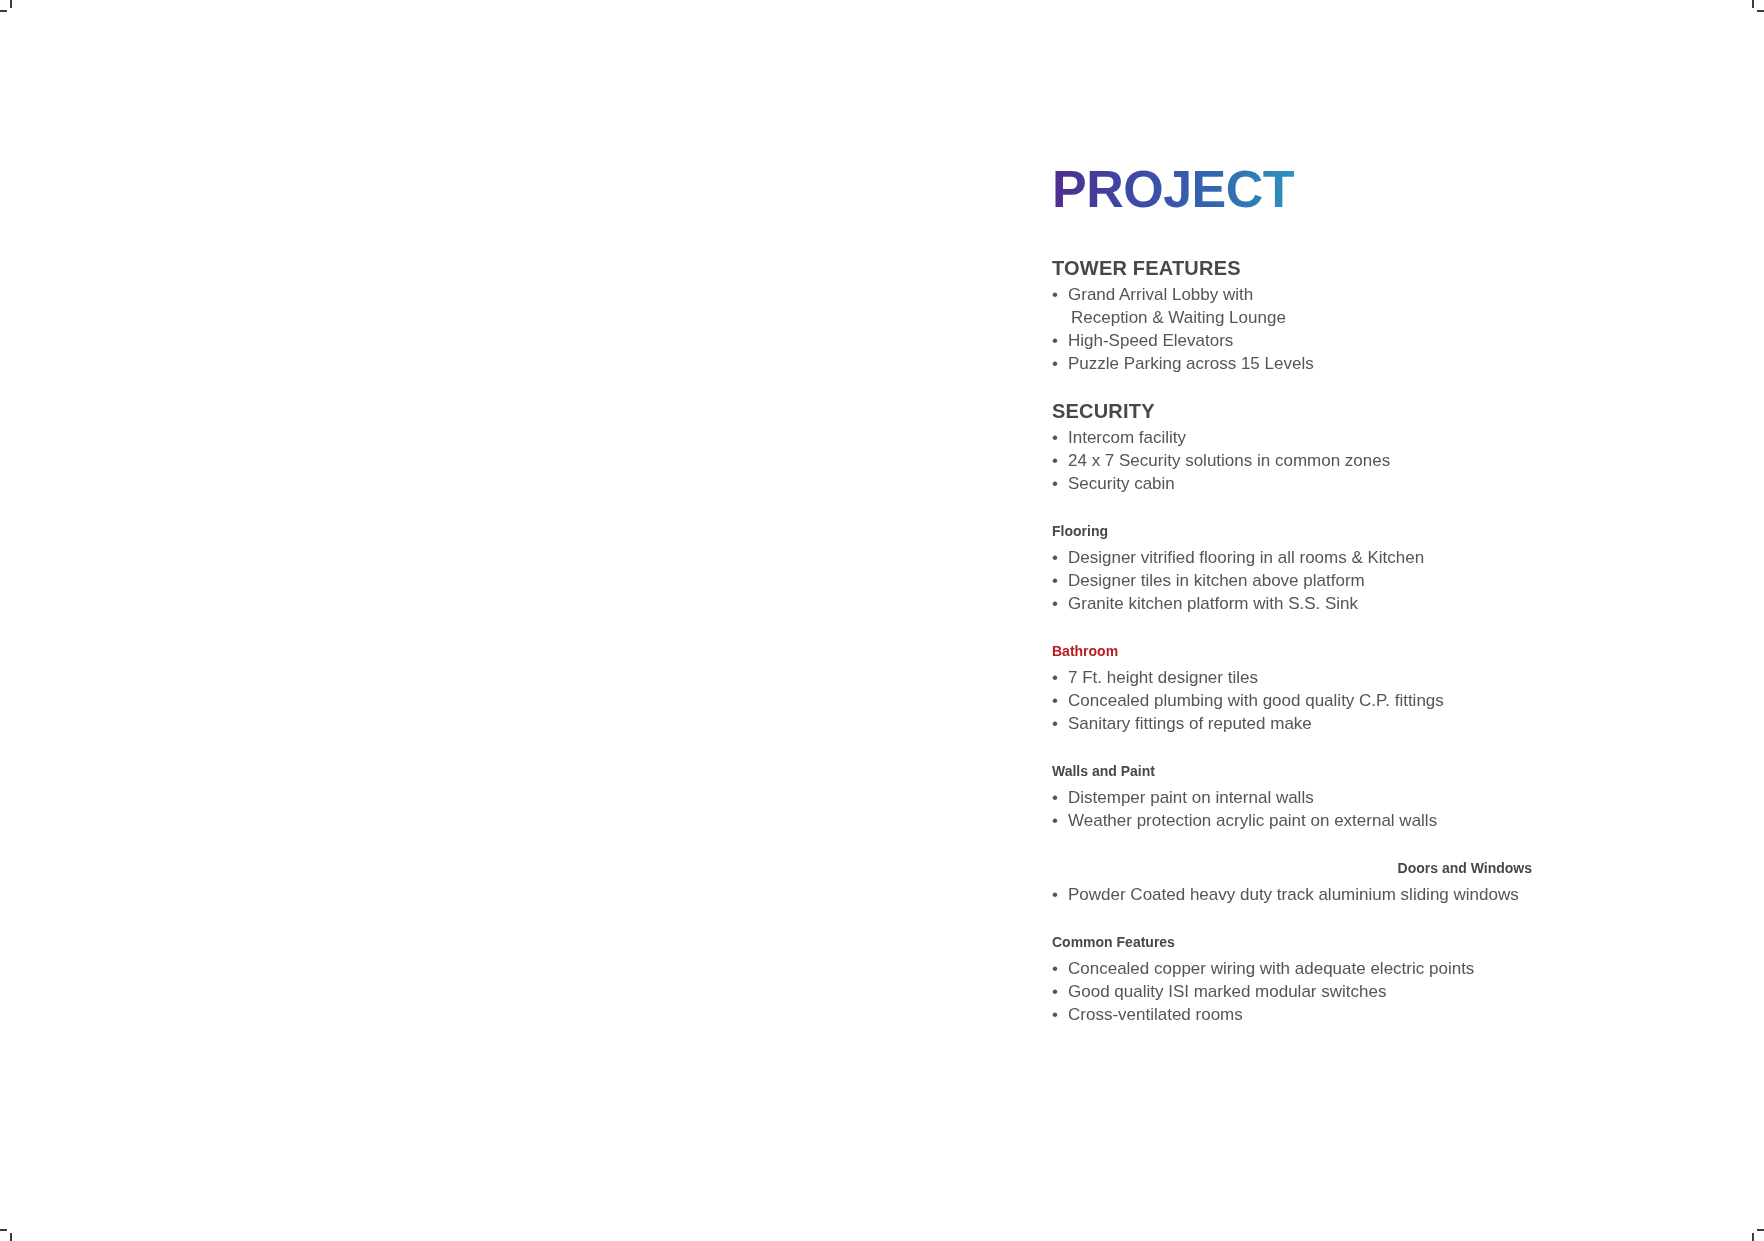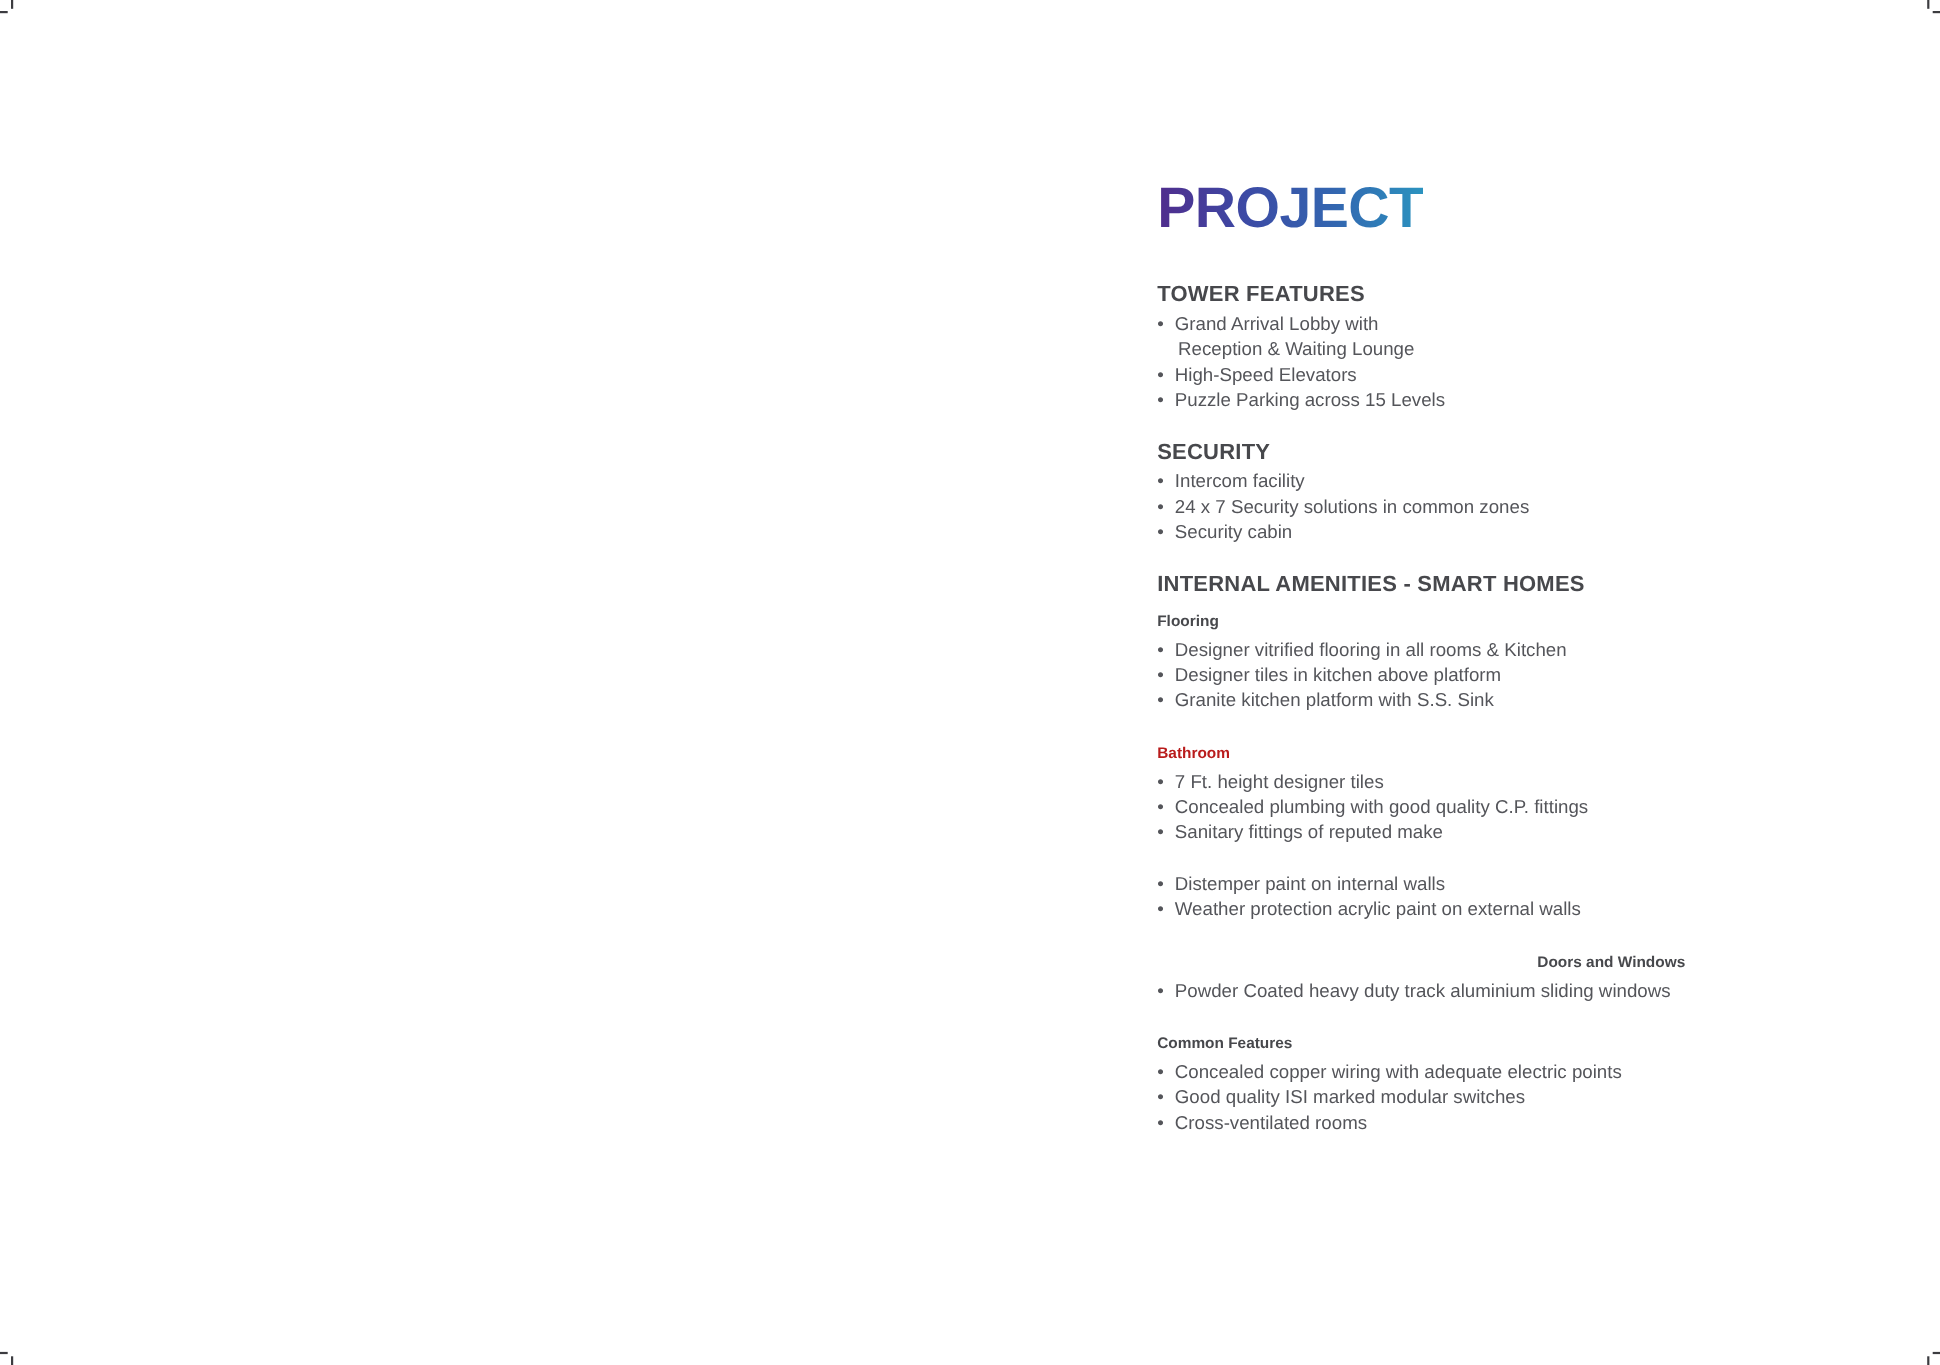--- a/index.html
+++ b/index.html
@@ -122,21 +122,20 @@
           </div>
           <div class="bullet-item">
             <div class="bullet-line">
               <span class="dot">•</span>
               <span class="bullet-text">Security cabin</span>
             </div>
           </div>
         </div>
       </section>
       <section class="section">
-        <div class="section-heading" style="color: rgb(71, 72, 76);">INTERNAL AMENITIES - SMART HOMES</div>
         <div class="subsection first">
           <div class="sub-heading" style="color: rgb(71, 72, 76);">Flooring</div>
           <div class="items" style="color: rgb(84, 85, 90);">
             <div class="bullet-item">
               <div class="bullet-line">
                 <span class="dot">•</span>
                 <span class="bullet-text">Designer vitrified flooring in all rooms &amp; Kitchen</span>
               </div>
             </div>
             <div class="bullet-item">
@@ -170,20 +169,21 @@
             </div>
             <div class="bullet-item">
               <div class="bullet-line">
                 <span class="dot">•</span>
                 <span class="bullet-text">Sanitary fittings of reputed make</span>
               </div>
             </div>
           </div>
         </div>
         <div class="subsection">
+          <div class="sub-heading" style="color: rgb(71, 72, 76);">Walls and Paint</div>
           <div class="items" style="color: rgb(84, 85, 90);">
             <div class="bullet-item">
               <div class="bullet-line">
                 <span class="dot">•</span>
                 <span class="bullet-text">Distemper paint on internal walls</span>
               </div>
             </div>
             <div class="bullet-item">
               <div class="bullet-line">
                 <span class="dot">•</span>

